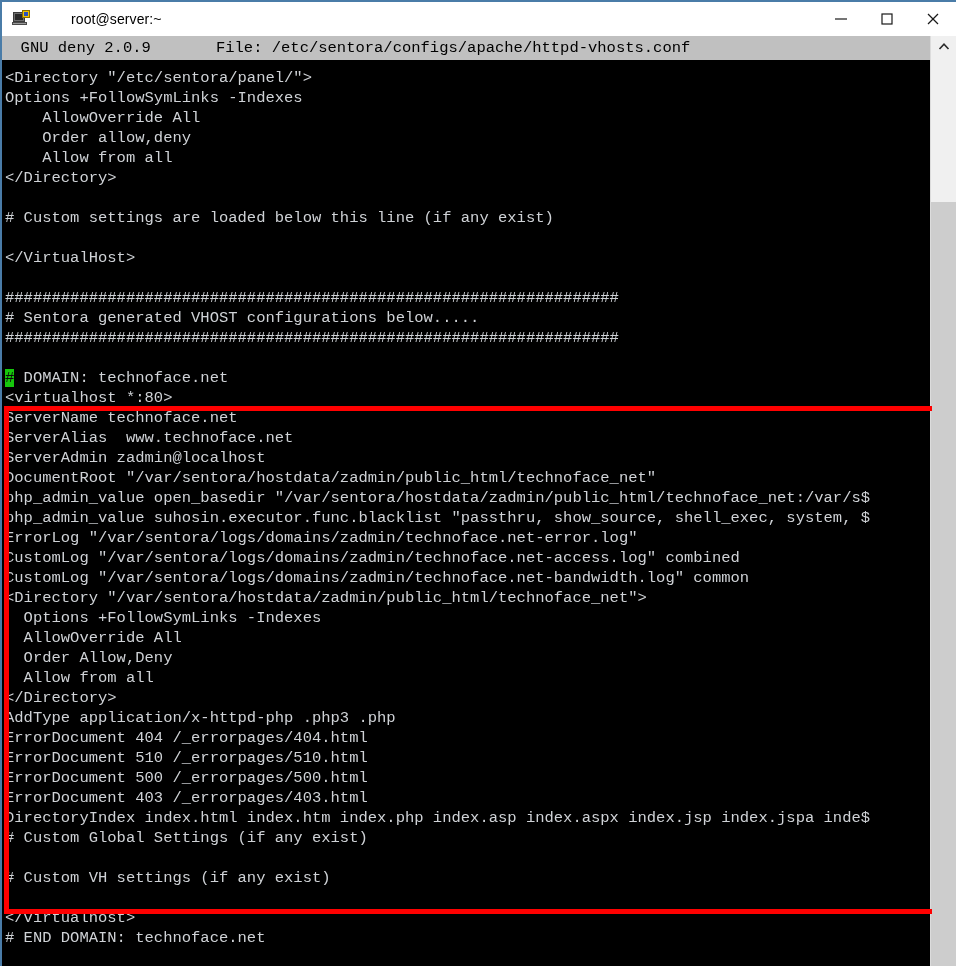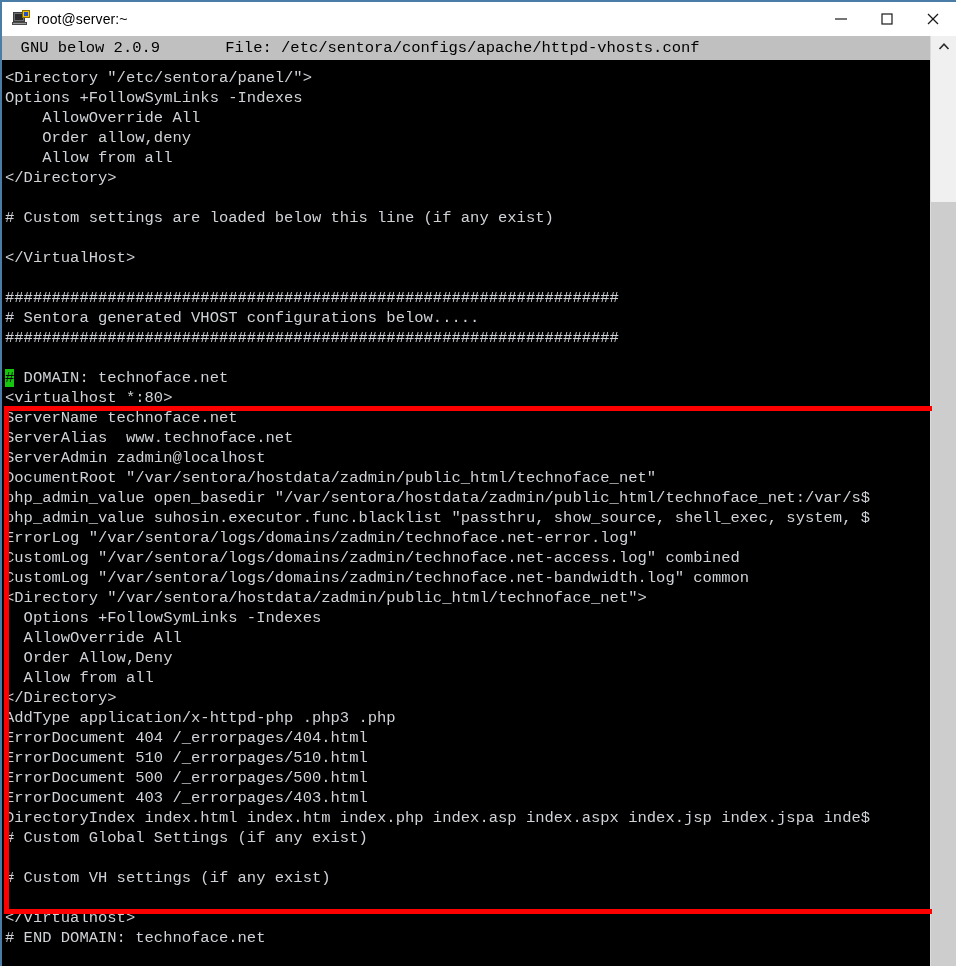--- a/index.html
+++ b/index.html
@@ -87,20 +87,21 @@
     position: absolute;
     left: 1px; top: 1px;
     width: 4px; height: 4px;
     background: #2a52be;
   }
   #window-title {
     font-size: 14px;
     color: #000000;
     white-space: nowrap;
     letter-spacing: 0.1px;
+    margin-left: 34px;
   }
   #titlebar-buttons {
     display: flex;
     align-items: center;
     height: 34px;
     flex: 0 0 auto;
   }
   .winbtn {
     width: 46px;
     height: 34px;
@@ -234,21 +235,21 @@
       <button class="winbtn">
         <svg width="16" height="16" viewBox="0 0 16 16">
           <line x1="3" y1="3" x2="13" y2="13" stroke="#1a1a1a" stroke-width="1.2"></line>
           <line x1="13" y1="3" x2="3" y2="13" stroke="#1a1a1a" stroke-width="1.2"></line>
         </svg>
       </button>
     </div>
   </div>
 
   <div id="terminal">
-    <div id="nano-header">  GNU below 2.0.9       File: /etc/sentora/configs/apache/httpd-vhosts.conf</div>
+    <div id="nano-header">  GNU deny 2.0.9       File: /etc/sentora/configs/apache/httpd-vhosts.conf</div>
     <div id="nano-body"><div class="tline">&lt;Directory "/etc/sentora/panel/"&gt;</div><div class="tline">Options +FollowSymLinks -Indexes</div><div class="tline">    AllowOverride All</div><div class="tline">    Order allow,deny</div><div class="tline">    Allow from all</div><div class="tline">&lt;/Directory&gt;</div><div class="tline"></div><div class="tline"># Custom settings are loaded below this line (if any exist)</div><div class="tline"></div><div class="tline">&lt;/VirtualHost&gt;</div><div class="tline"></div><div class="tline">##################################################################</div><div class="tline"># Sentora generated VHOST configurations below.....</div><div class="tline">##################################################################</div><div class="tline"></div><div class="tline"><span class="cursor-cell">#</span> DOMAIN: technoface.net</div><div class="tline">&lt;virtualhost *:80&gt;</div><div class="tline">ServerName technoface.net</div><div class="tline">ServerAlias  www.technoface.net</div><div class="tline">ServerAdmin zadmin@localhost</div><div class="tline">DocumentRoot "/var/sentora/hostdata/zadmin/public_html/technoface_net"</div><div class="tline">php_admin_value open_basedir "/var/sentora/hostdata/zadmin/public_html/technoface_net:/var/s$</div><div class="tline">php_admin_value suhosin.executor.func.blacklist "passthru, show_source, shell_exec, system, $</div><div class="tline">ErrorLog "/var/sentora/logs/domains/zadmin/technoface.net-error.log"</div><div class="tline">CustomLog "/var/sentora/logs/domains/zadmin/technoface.net-access.log" combined</div><div class="tline">CustomLog "/var/sentora/logs/domains/zadmin/technoface.net-bandwidth.log" common</div><div class="tline">&lt;Directory "/var/sentora/hostdata/zadmin/public_html/technoface_net"&gt;</div><div class="tline">  Options +FollowSymLinks -Indexes</div><div class="tline">  AllowOverride All</div><div class="tline">  Order Allow,Deny</div><div class="tline">  Allow from all</div><div class="tline">&lt;/Directory&gt;</div><div class="tline">AddType application/x-httpd-php .php3 .php</div><div class="tline">ErrorDocument 404 /_errorpages/404.html</div><div class="tline">ErrorDocument 510 /_errorpages/510.html</div><div class="tline">ErrorDocument 500 /_errorpages/500.html</div><div class="tline">ErrorDocument 403 /_errorpages/403.html</div><div class="tline">DirectoryIndex index.html index.htm index.php index.asp index.aspx index.jsp index.jspa inde$</div><div class="tline"># Custom Global Settings (if any exist)</div><div class="tline"></div><div class="tline"># Custom VH settings (if any exist)</div><div class="tline"></div><div class="tline">&lt;/virtualhost&gt;</div><div class="tline"># END DOMAIN: technoface.net</div></div>
     <div id="red-box"></div>
   </div>
 
   <div id="scrollbar">
     <div id="scroll-up">
       <svg width="12" height="10" viewBox="0 0 12 10">
         <polyline points="1.5,7 6,2.2 10.5,7" fill="none" stroke="#2b2b2b" stroke-width="1.6"></polyline>
       </svg>
     </div>

